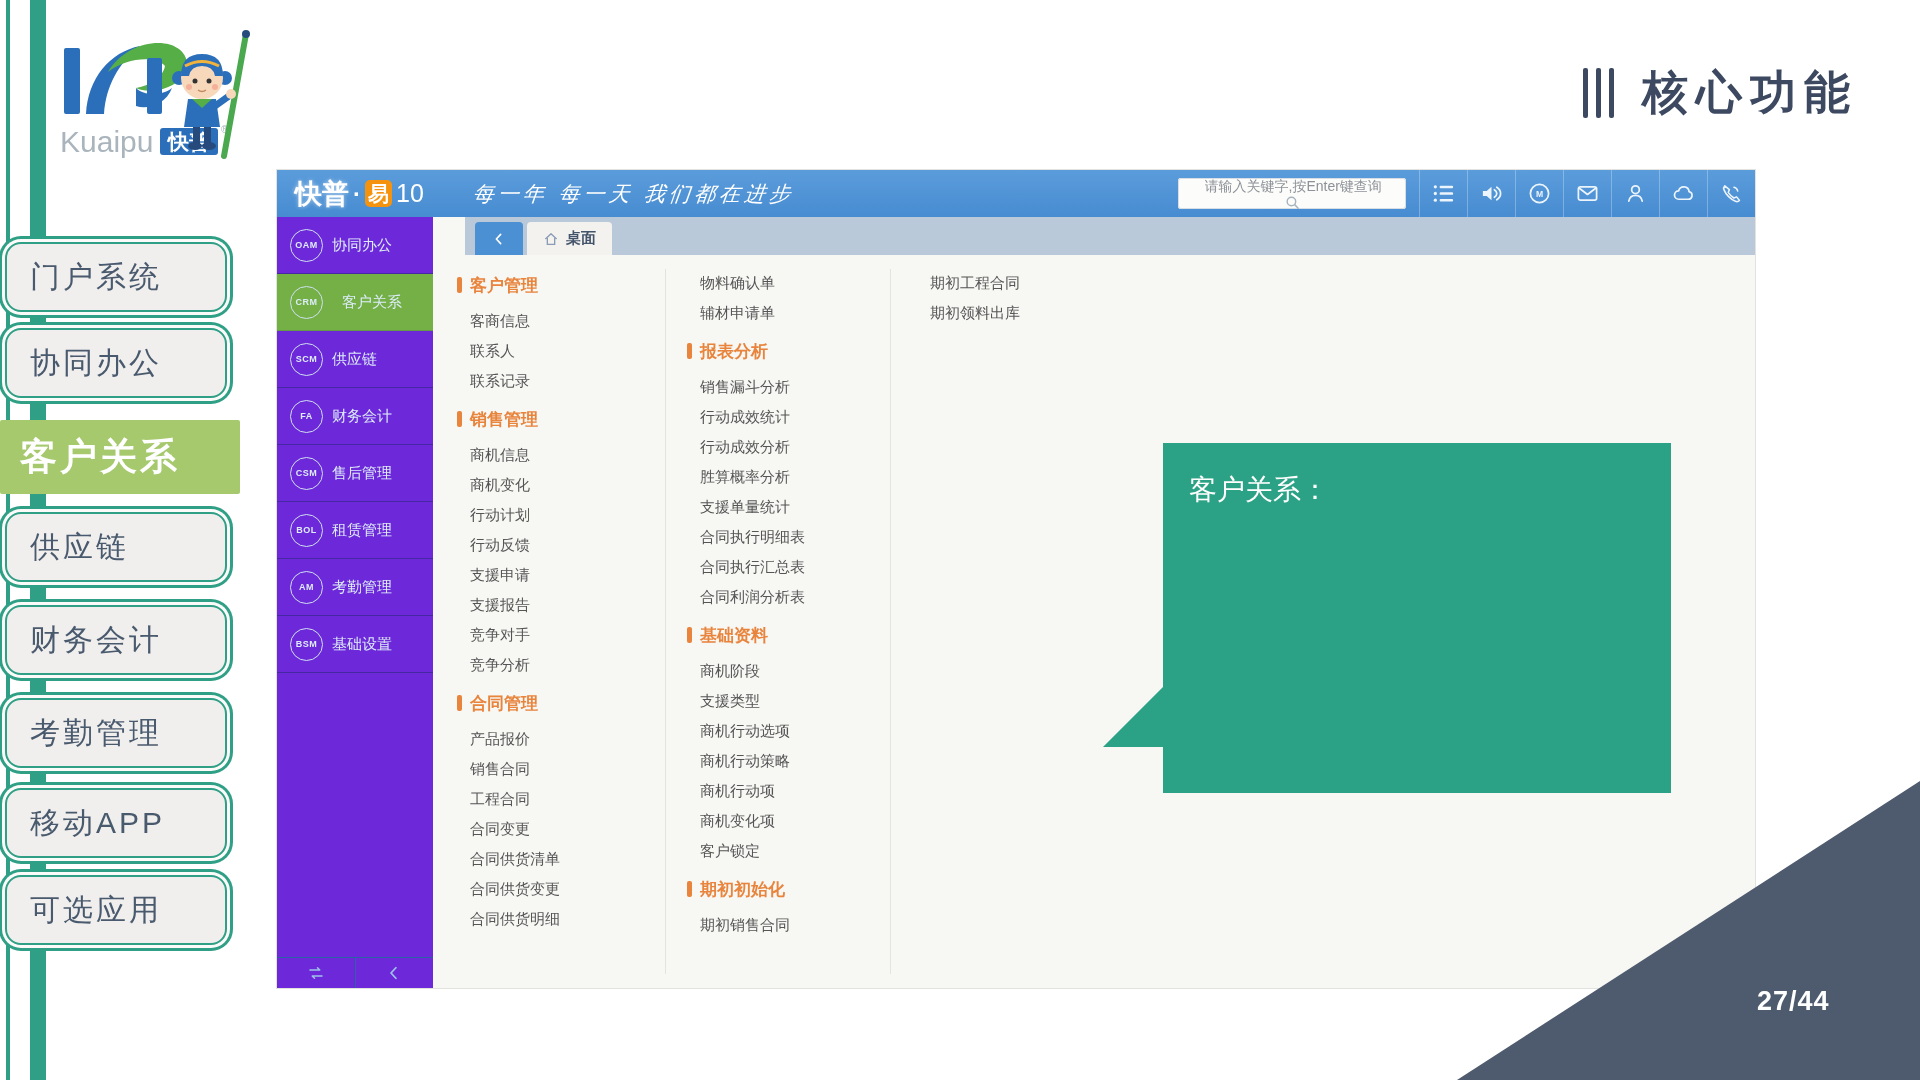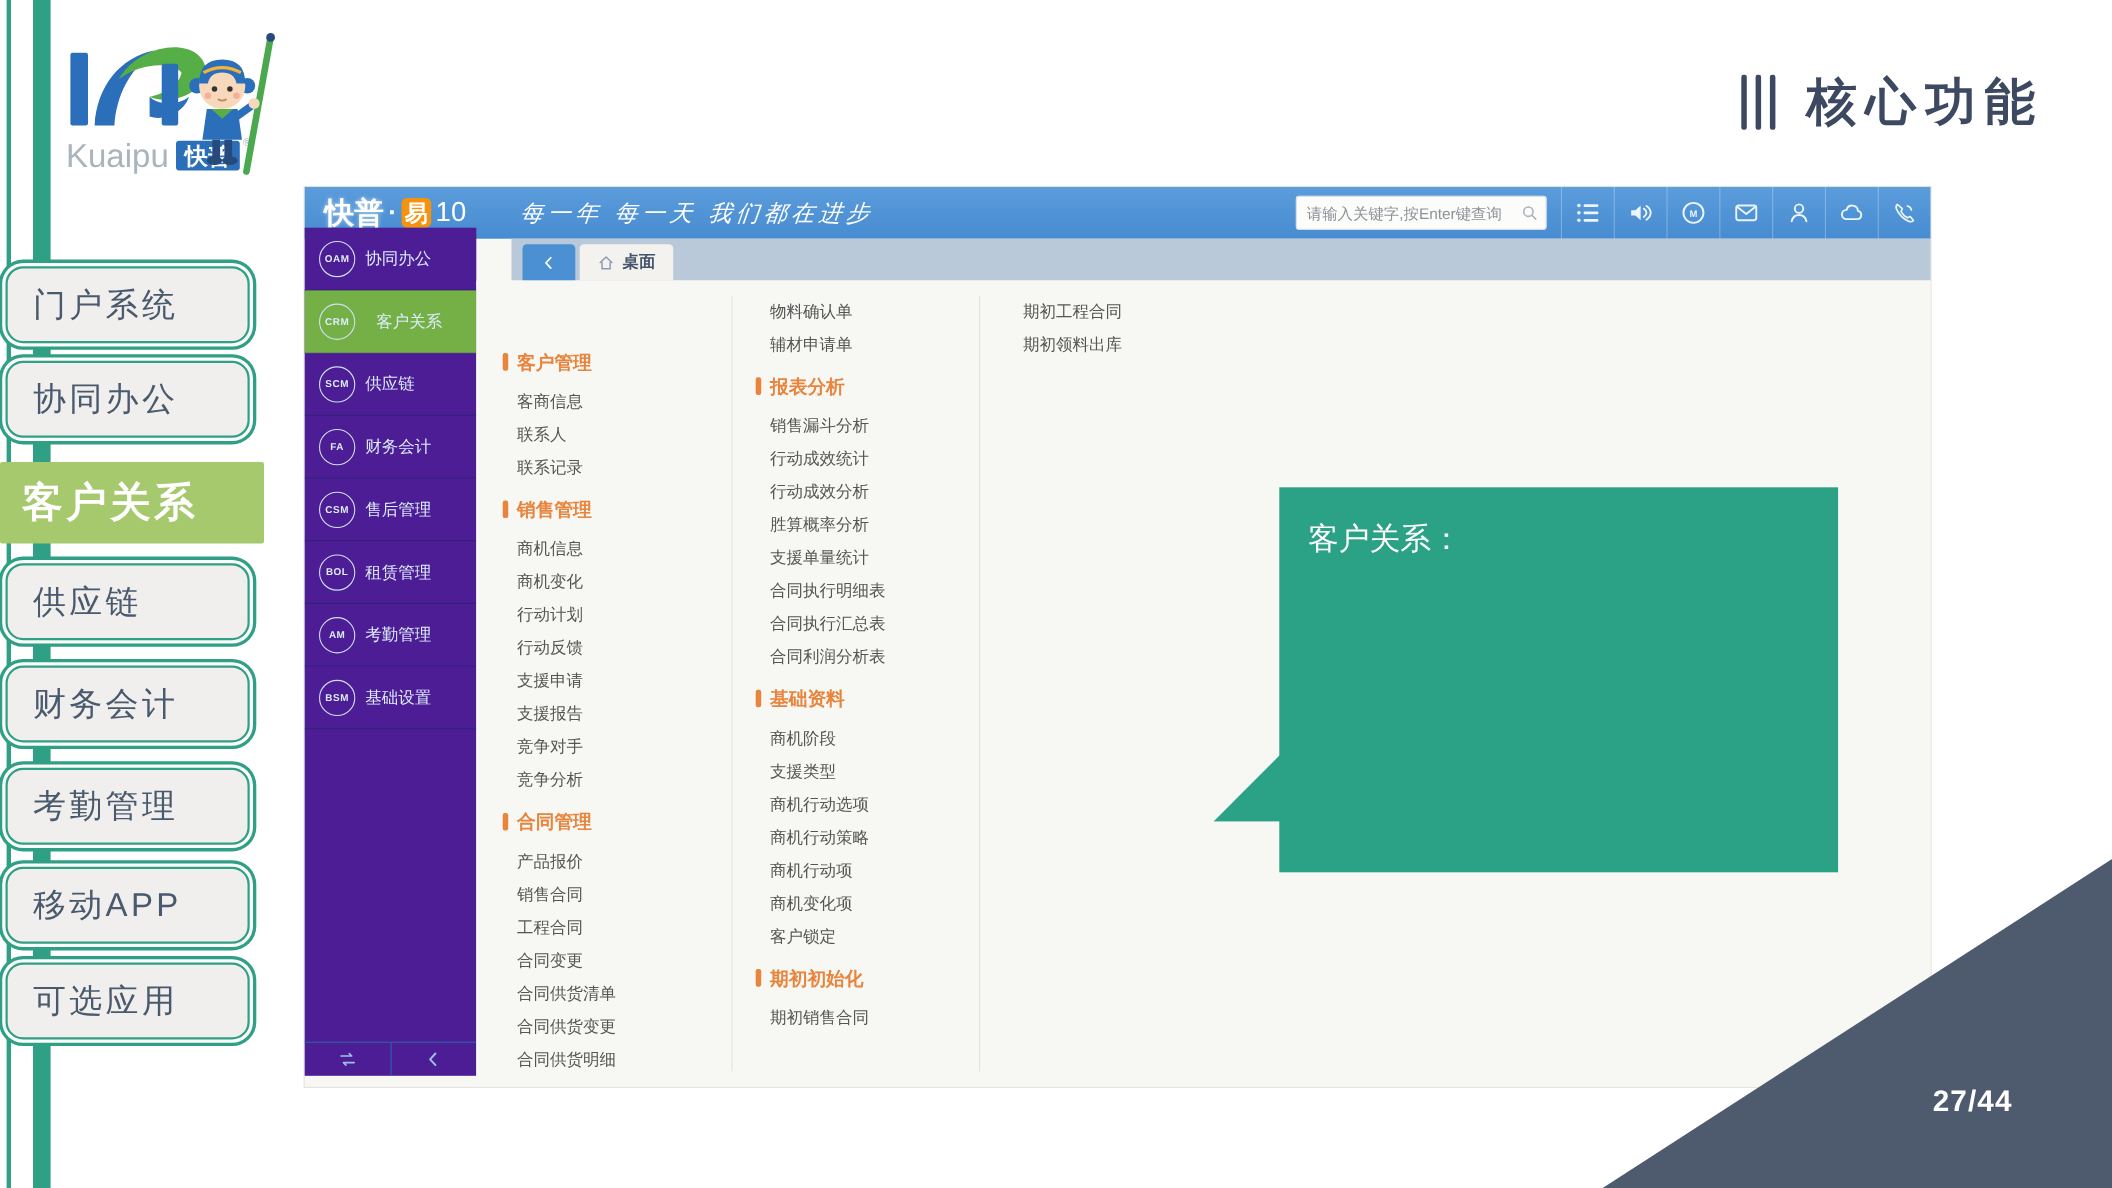--- a/index.html
+++ b/index.html
@@ -31,35 +31,35 @@
        background:linear-gradient(#5b9cdb,#478cd1);}
   .brand{position:absolute;left:18px;top:0;height:47px;display:flex;align-items:center;}
   .brand-name{font-size:27px;font-weight:bold;color:#fff;text-shadow:0 0 4px rgba(255,255,255,.55);}
   .brand-sep{color:#fff;font-size:24px;margin:0 4px;font-weight:bold;}
   .brand-yi{width:27px;height:27px;background:#f5930f;border-radius:5px;color:#fff;font-size:21px;
        font-weight:bold;display:flex;align-items:center;justify-content:center;}
   .brand-ver{color:#fff;font-size:25px;margin-left:4px;text-align:right;}
   .tagline{position:absolute;left:196px;top:10px;color:#fff;font-size:21px;font-style:italic;
        font-family:"DejaVu Serif",serif;letter-spacing:4px;transform:skewX(-6deg);}
   .search-box{position:absolute;left:901px;top:8px;width:228px;height:31px;background:#fcfcfa;
-       border-radius:3px;display:flex;align-items:center;box-shadow:inset 0 0 0 1px #d9dee4;}
+       border-radius:3px;display:flex;align-items:center;box-shadow:inset 0 0 0 1px #d9dee4;flex-direction:column;}
   .search-input{flex:1;border:none;outline:none;background:transparent;font-size:14px;color:#333;
        padding:0 4px 0 10px;font-family:inherit;min-width:0;}
   .search-input::placeholder{color:#8d9299;}
   .search-btn{width:32px;color:#a7b3bd;display:flex;align-items:center;justify-content:center;cursor:pointer;}
   .search-btn svg{width:17px;height:17px;}
   .hdr-icons{position:absolute;right:0;top:0;height:47px;display:flex;}
   .hdr-cell{width:47px;height:100%;display:flex;align-items:center;justify-content:center;
        border-left:1px solid rgba(255,255,255,.28);color:#ecf4fc;cursor:pointer;}
   .hdr-cell svg{width:23px;height:23px;}
   .icon{display:inline-flex;}
   .icon svg{display:block;}
 
   
-  .app-nav{position:absolute;left:0;top:37px;width:156px;height:771px;background:#4c1d95;}
+  .app-nav{position:absolute;left:0;top:47px;width:156px;height:771px;background:#6d28d9;}
   .nav-item{height:57px;display:flex;align-items:center;gap:9px;padding-left:13px;
        border-bottom:1px solid rgba(9,40,80,.4);box-sizing:border-box;color:#ddecfa;cursor:pointer;}
   .nav-item.active{background:var(--nav-active,#74b046);border-bottom-color:rgba(9,40,80,.15);gap:19px;}
   .nav-badge{width:31px;height:31px;border:1px solid #cfe0f0;border-radius:50%;display:flex;
        align-items:center;justify-content:center;font-size:9px;font-weight:bold;letter-spacing:.5px;flex:none;}
   .nav-label{font-size:15px;}
   .nav-footer{position:absolute;bottom:0;left:0;width:156px;height:30px;border-top:1px solid #2a62a5;display:flex;}
   .nav-footer .cell{flex:1;display:flex;align-items:center;justify-content:center;color:#9cc2e8;cursor:pointer;}
   .nav-footer .cell:first-child{border-right:1px solid #2a62a5;}
   .nav-footer svg{width:18px;height:18px;}
@@ -73,21 +73,21 @@
        padding:0 16px;display:flex;align-items:center;gap:7px;font-size:15px;font-weight:bold;
        color:#44546a;cursor:pointer;}
   .tab .icon{color:#8a9cb5;}
   .tab svg{width:16px;height:16px;}
 
   
   .content{position:absolute;left:156px;right:0;top:85px;bottom:0;background:#f7f7f4;}
   .col-divider{position:absolute;top:14px;bottom:14px;width:1px;background:#e4e3df;}
   #divider1{left:232px;} #divider2{left:457px;}
   .menu-col{position:absolute;top:13px;}
-  #col1{left:37px;margin-top:44px;} #col2{left:267px;} #col3{left:497px;text-align:right;}
+  #col1{left:37px;} #col2{left:267px;} #col3{left:497px;text-align:right;}
   .m-item{height:30px;display:flex;align-items:center;font-size:15px;color:#555;cursor:pointer;white-space:nowrap;}
   .m-section{height:34px;display:flex;align-items:center;font-size:17px;font-weight:bold;
        color:var(--section-orange,#e8843c);position:relative;margin:6px 0 4px;white-space:nowrap;}
   .m-section:first-child{margin-top:0;}
   .m-section .bar{position:absolute;left:-13px;width:5px;height:16px;border-radius:2px;
        background:var(--section-orange,#e8843c);}
 
   
   .bubble{position:absolute;left:1163px;top:443px;width:508px;height:350px;background:var(--bubble-green,#2ba285);
        color:#fff;box-sizing:border-box;padding:24px 26px 0 26px;z-index:5;}

